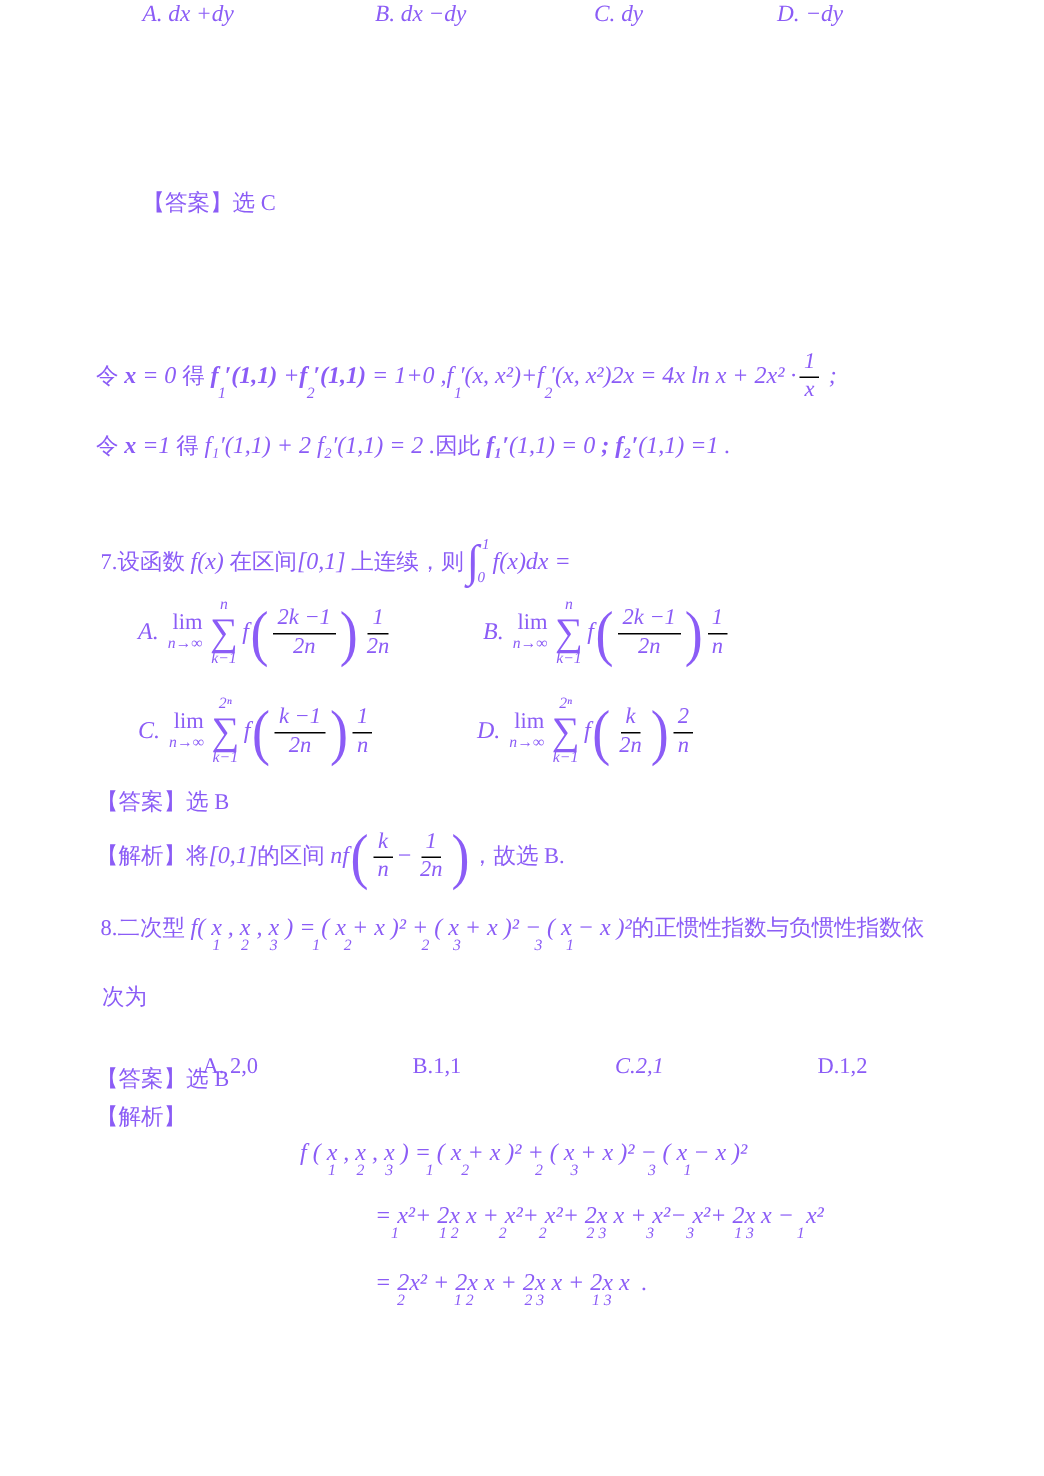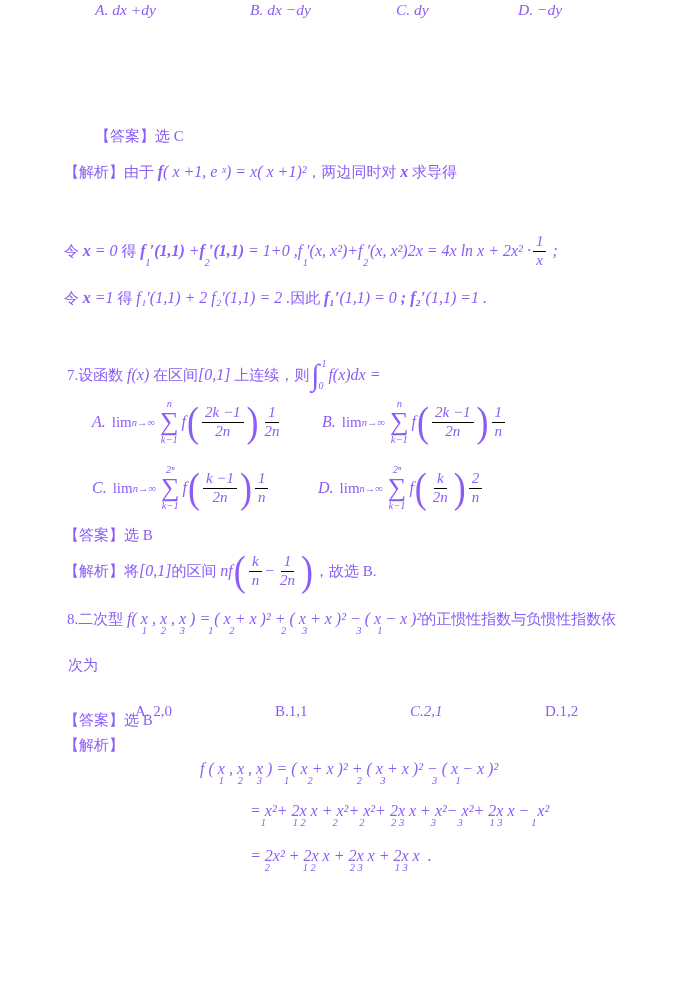--- a/index.html
+++ b/index.html
@@ -21,21 +21,21 @@
   
   .frac{display:inline-flex;flex-direction:column;align-items:center;font-style:italic;
         line-height:1.15;margin:0 2px;vertical-align:middle;}
   .fn{border-bottom:1px solid #000;padding:0 3px;font-size:15px;}
   .fd{padding:0 3px;font-size:15px;}
   
   .sum{display:inline-flex;flex-direction:column;align-items:center;line-height:1;margin:0 3px;}
   .sumt,.sumb{font-size:10.5px;font-style:italic;line-height:1.1;}
   .sigma{font-size:26px;line-height:0.95;font-style:normal;}
   
-  .limw{display:inline-flex;flex-direction:row;align-items:center;margin:0 2px;}
+  .limw{display:inline-flex;flex-direction:column;align-items:flex-end;margin:0 2px;}
   .limt{font-size:15px;font-style:normal;line-height:1;}
   .limb{font-size:10.5px;font-style:italic;line-height:1.1;margin-top:1px;}
   
   .bigp{font-size:36px;line-height:0.9;font-style:normal;transform:scaleY(1.15);margin:0 1px;}
   
   .intg{display:inline-flex;align-items:center;margin:0 2px;vertical-align:middle;}
   .intsym{font-size:30px;line-height:1;font-style:normal;}
   .intlim{display:inline-flex;flex-direction:column;justify-content:space-between;
           height:32px;font-size:10px;font-style:italic;line-height:1;}
   .intt{margin-left:2px;}
@@ -48,21 +48,20 @@
 
   <div class="line" style="left:0;top:93;width:696px;height:22px;">
     <span class="opt6" style="position:absolute;left:95px;">A. dx +dy</span>
     <span class="opt6" style="position:absolute;left:250px;">B. dx −dy</span>
     <span class="opt6" style="position:absolute;left:396px;">C. dy</span>
     <span class="opt6" style="position:absolute;left:518px;">D. −dy</span>
   </div>
 
   <div class="line cn" style="left:48px;top:127px;margin-left:47px;">【答案】选 C</div>
 
-  <div class="line" style="left:64px;top:162px;"><span class="tk cn">【解析】由于&nbsp;</span><span class="tk mb">f</span><span class="tk mi">( x +1, e ˣ) = x( x +1)²</span><span class="tk cn">，两边同时对&nbsp;</span><span class="tk mb">x</span><span class="tk cn">&nbsp;求导得</span></div>
 
 
   <div class="line flex" style="left:64px;top:228px;height:46px;">
       <span class="tk cn">令&nbsp;</span>
       <span class="tk mb">x</span>
       <span class="tk mi">&nbsp;= 0&nbsp;</span>
       <span class="tk cn">得&nbsp;</span>
       <span class="stk"><span class="tk mb">f ′(1,1)</span><span class="stb l">1</span></span>
       <span class="tk mi">&nbsp;+</span>
       <span class="stk"><span class="tk mb">f ′(1,1)</span><span class="stb l">2</span></span>

